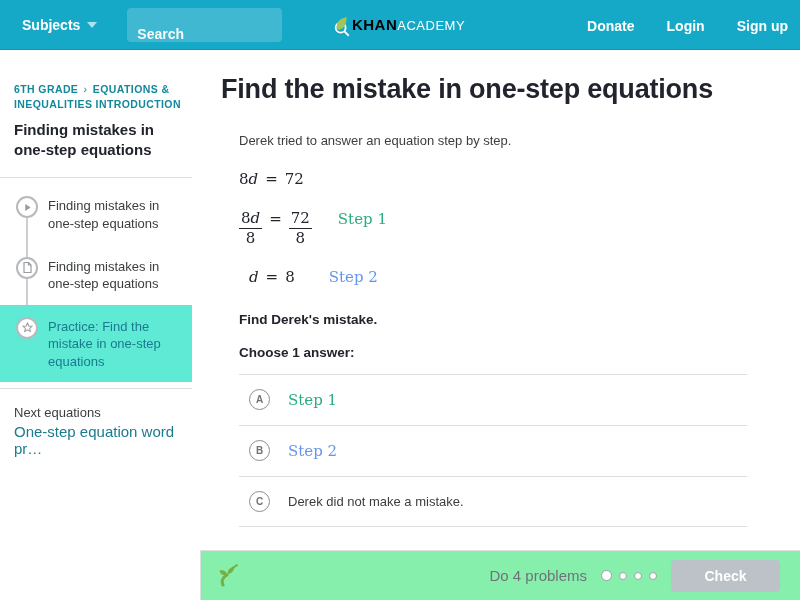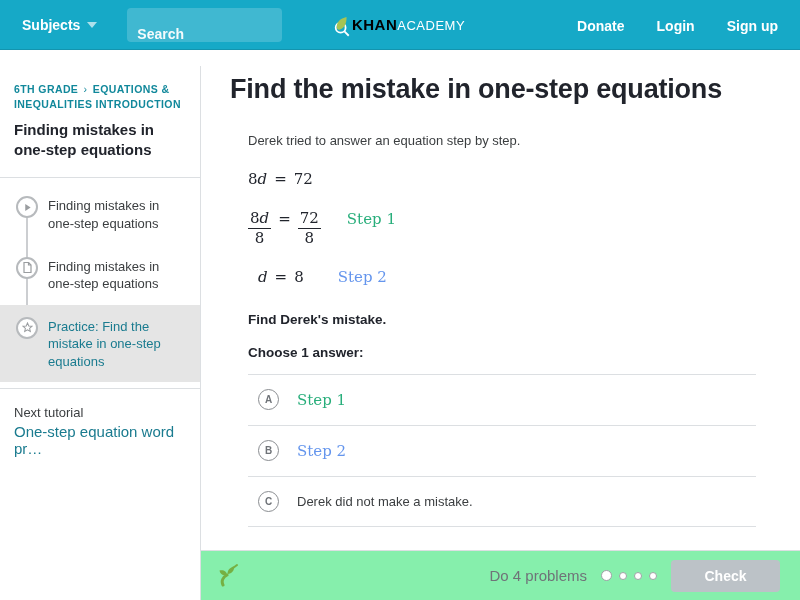--- a/index.html
+++ b/index.html
@@ -31,47 +31,47 @@
     border-top:6px solid rgba(255,255,255,0.65);}
   .searchbox{margin-left:30px;width:155px;height:34px;background:rgba(255,255,255,0.18);
     border-radius:4px;display:flex;align-items:flex-end;padding:0 10px;}
   .searchbox input{flex:1;background:transparent;border:none;outline:none;
     color:#fff;font-size:14px;font-weight:bold;font-family:"Liberation Sans",sans-serif;}
   .searchbox input::placeholder{color:#fff;opacity:.95;}
   .logo{position:absolute;left:0;right:0;margin:auto;width:200px;top:0;height:50px;
     display:flex;align-items:center;justify-content:center;gap:4px;cursor:pointer;}
   .logo-khan{color:#000000;font-weight:bold;font-size:15px;letter-spacing:.5px;text-align:right;}
   .logo-academy{color:#fff;font-weight:normal;font-size:13px;letter-spacing:.5px;}
-  .header-nav{position:absolute;right:0;top:0;height:52px;display:flex;align-items:center;gap:32px;padding-right:22px;}
+  .header-nav{position:absolute;right:0;top:0;height:52px;display:flex;align-items:center;gap:32px;padding-right:12px;}
   .header-nav .navlink{color:#fff;font-weight:bold;font-size:14px;cursor:pointer;}
 
   
   .sidebar{position:absolute;top:66px;left:0;width:201px;height:550px;
     background:#fff;border-right:1px solid var(--divider);}
   .crumbs{padding:16px 14px 0 14px;font-size:10.5px;font-weight:bold;color:#11889b;
     letter-spacing:.4px;line-height:1.45;text-transform:uppercase;}
   .crumbs .sep{color:#11889b;font-weight:normal;padding:0 2px;}
   .side-title{padding:8px 14px 0 14px;font-size:15px;font-weight:bold;color:var(--dark);line-height:1.3;}
   .playlist{position:relative;margin-top:18px;border-top:1px solid var(--divider);
     border-bottom:1px solid var(--divider);padding:6px 0;}
   .connector{position:absolute;left:26px;top:28px;bottom:32px;width:2px;background:#ccced1;}
   .pl-item{position:relative;display:flex;gap:10px;padding:12px 12px 12px 16px;cursor:pointer;}
-  .pl-item.active{background:#e5e5e5;}
+  .pl-item.active{background:#5eead4;}
   .pl-icon{position:relative;z-index:2;flex:0 0 22px;width:22px;height:22px;border-radius:50%;
     border:2px solid #b7babd;background:#fff;color:#9a9da0;
     display:flex;align-items:center;justify-content:center;font-size:9px;}
   .pl-icon svg{display:block;}
   .pl-label{font-size:13px;line-height:1.35;color:var(--body);padding-top:1px;}
   .pl-item.active .pl-label{color:var(--teal-link);}
   .next-tutorial{padding:16px 14px;}
   .next-label{font-size:13px;color:var(--body);}
   .next-link{font-size:15px;color:var(--teal-link);margin-top:3px;cursor:pointer;}
 
   
-  .main{position:absolute;top:50px;left:201px;width:599px;height:500px;background:#fff;overflow:hidden;}
+  .main{position:absolute;top:50px;left:192px;width:599px;height:500px;background:#fff;overflow:hidden;}
   .page-title{margin:24px 0 0 29px;font-size:27px;font-weight:bold;color:var(--dark);letter-spacing:-.2px;}
   .common-core{margin:10px 0 0 29px;font-size:13px;color:var(--muted);}
   .common-core a{color:var(--link-blue);text-decoration:none;cursor:pointer;}
   .exercise{margin:28px 0 0 47px;}
   .intro{font-size:13px;color:var(--body);}
   .math{font-family:"DejaVu Serif",serif;color:var(--dark);font-size:15px;}
   .math .var{font-style:italic;}
   .eq-line1{margin-top:22px;}
   .eq-line2{margin-top:22px;display:flex;align-items:flex-start;}
   .eq-line3{margin-top:20px;display:flex;align-items:center;}
@@ -174,21 +174,21 @@
         <span class="pl-icon">
           <svg width="11" height="11" viewBox="0 0 12 12">
             <path d="M6 1 L7.4 4.3 L11 4.6 L8.3 6.9 L9.1 10.4 L6 8.5 L2.9 10.4 L3.7 6.9 L1 4.6 L4.6 4.3 Z" fill="none" stroke="#9a9da0" stroke-width="1.1"></path>
           </svg>
         </span>
         <span class="pl-label">Practice: Find the mistake in one-step equations</span>
       </div>
     </div>
 
     <div class="next-tutorial">
-      <div class="next-label">Next tutorial</div>
+      <div class="next-label">Next equations</div>
       <div class="next-link">One-step equation word pr…</div>
     </div>
   </div>
 
   <div class="main">
     <h1 class="page-title">Find the mistake in one-step equations</h1>
 
     <div class="exercise">
       <div class="intro">Derek tried to answer an equation step by step.</div>
 

